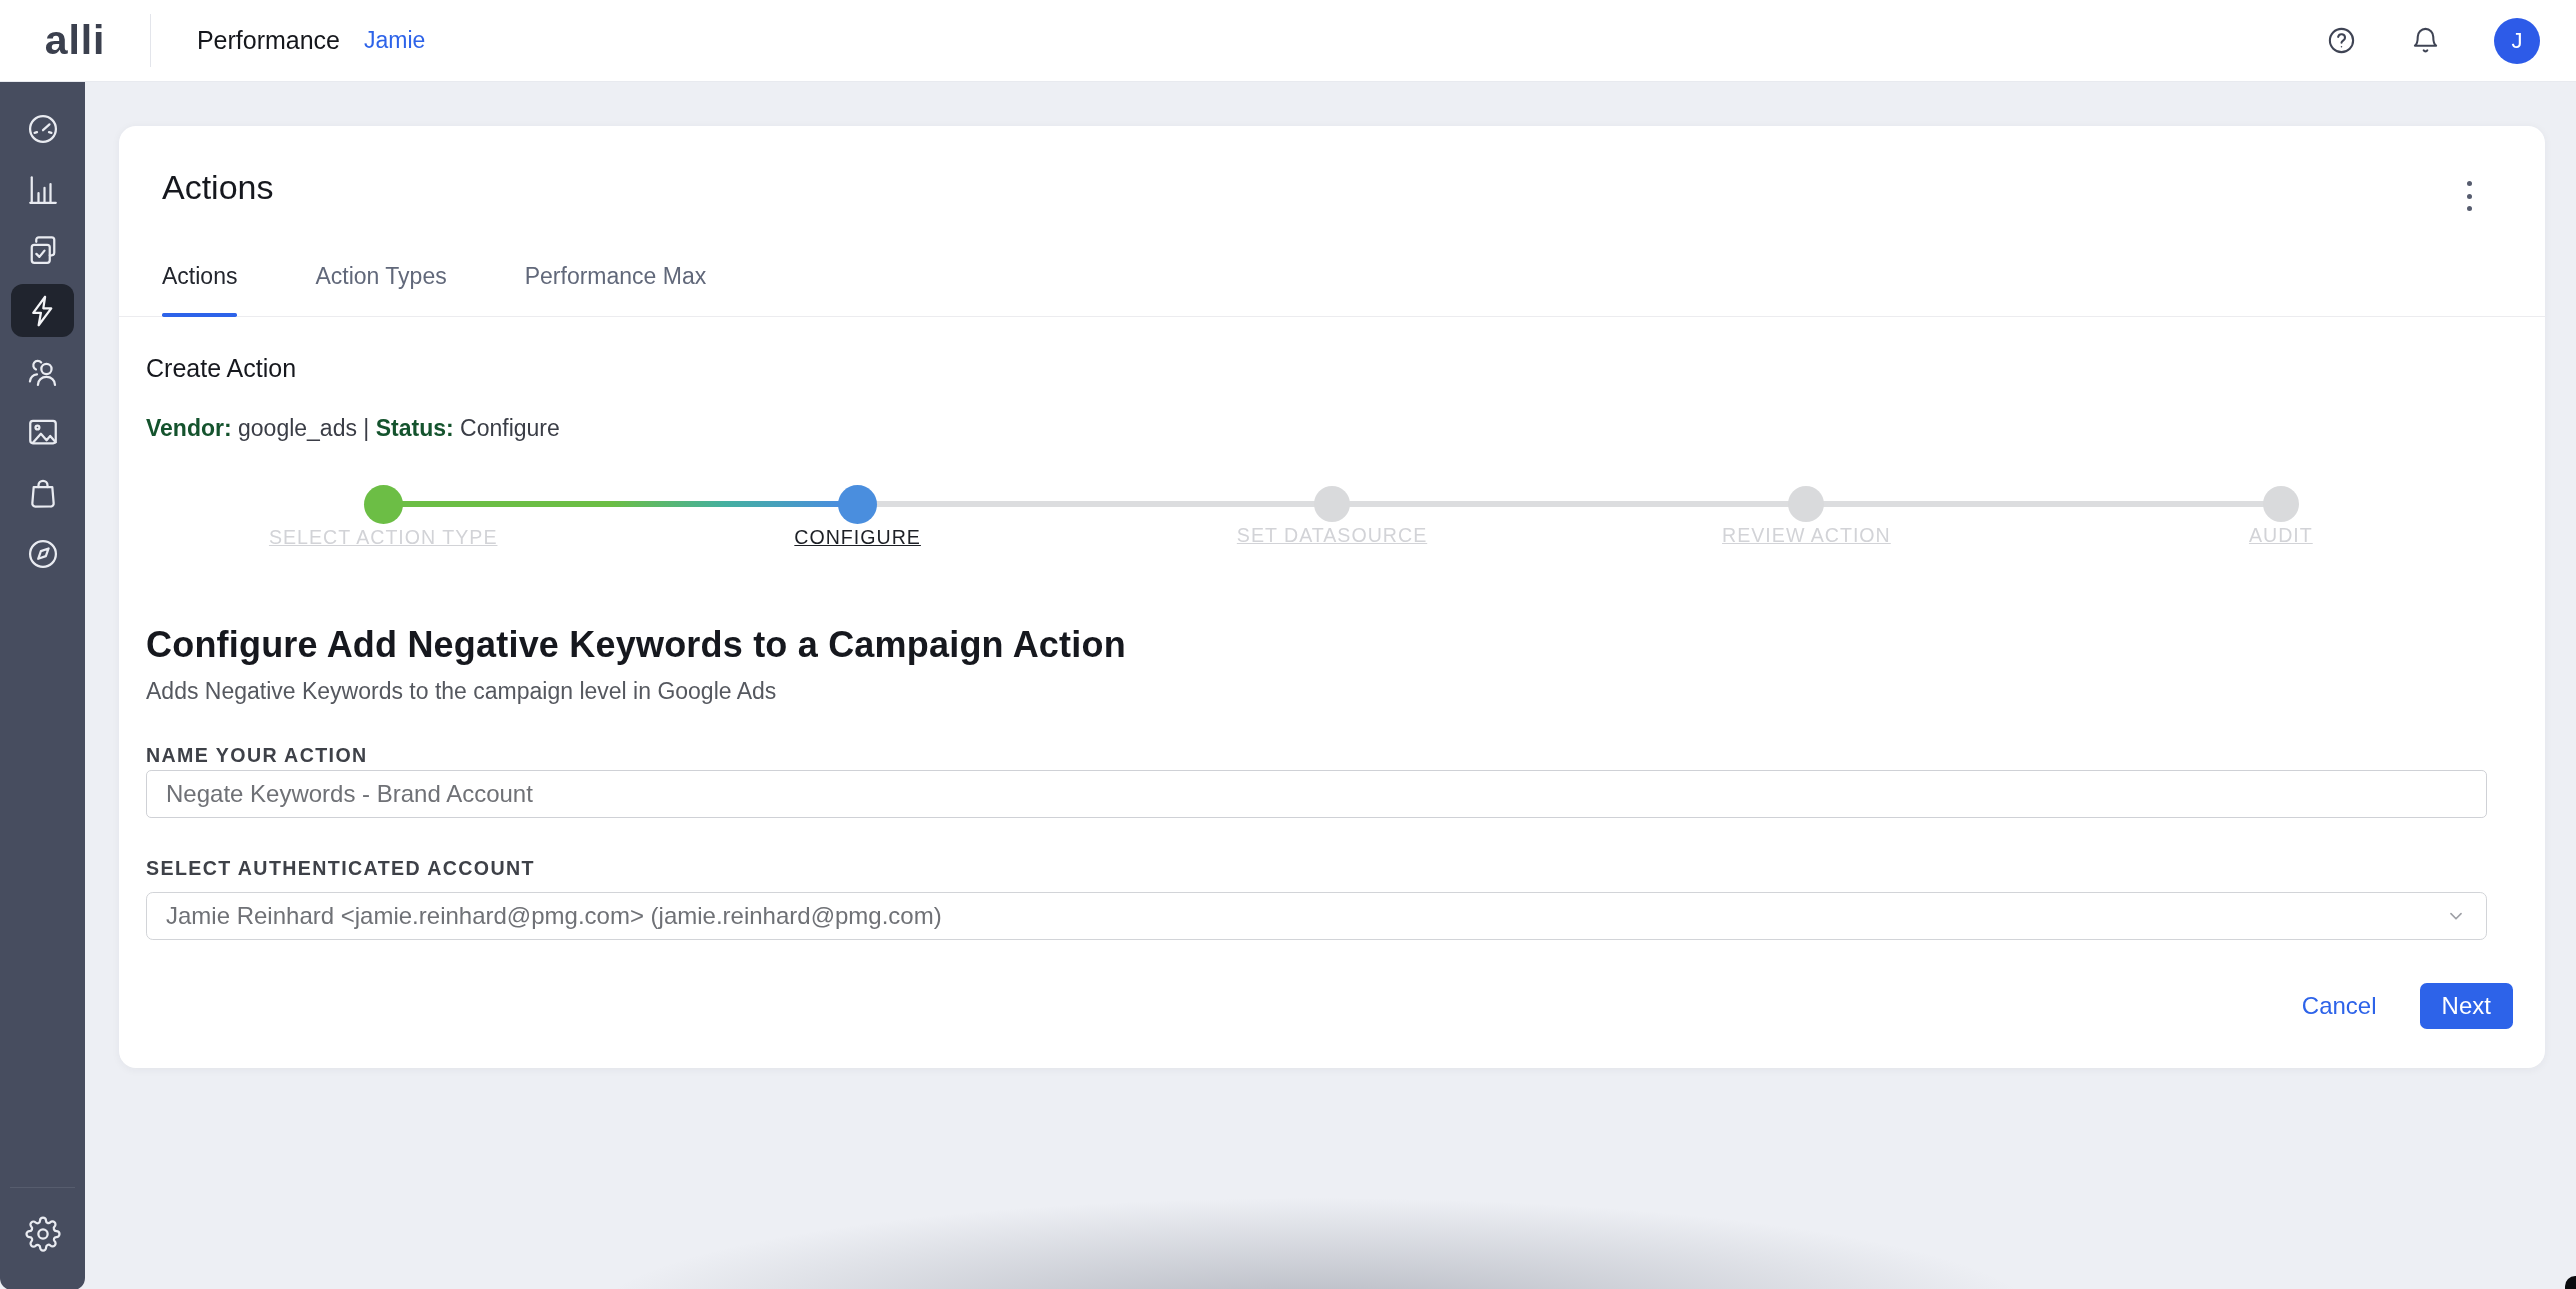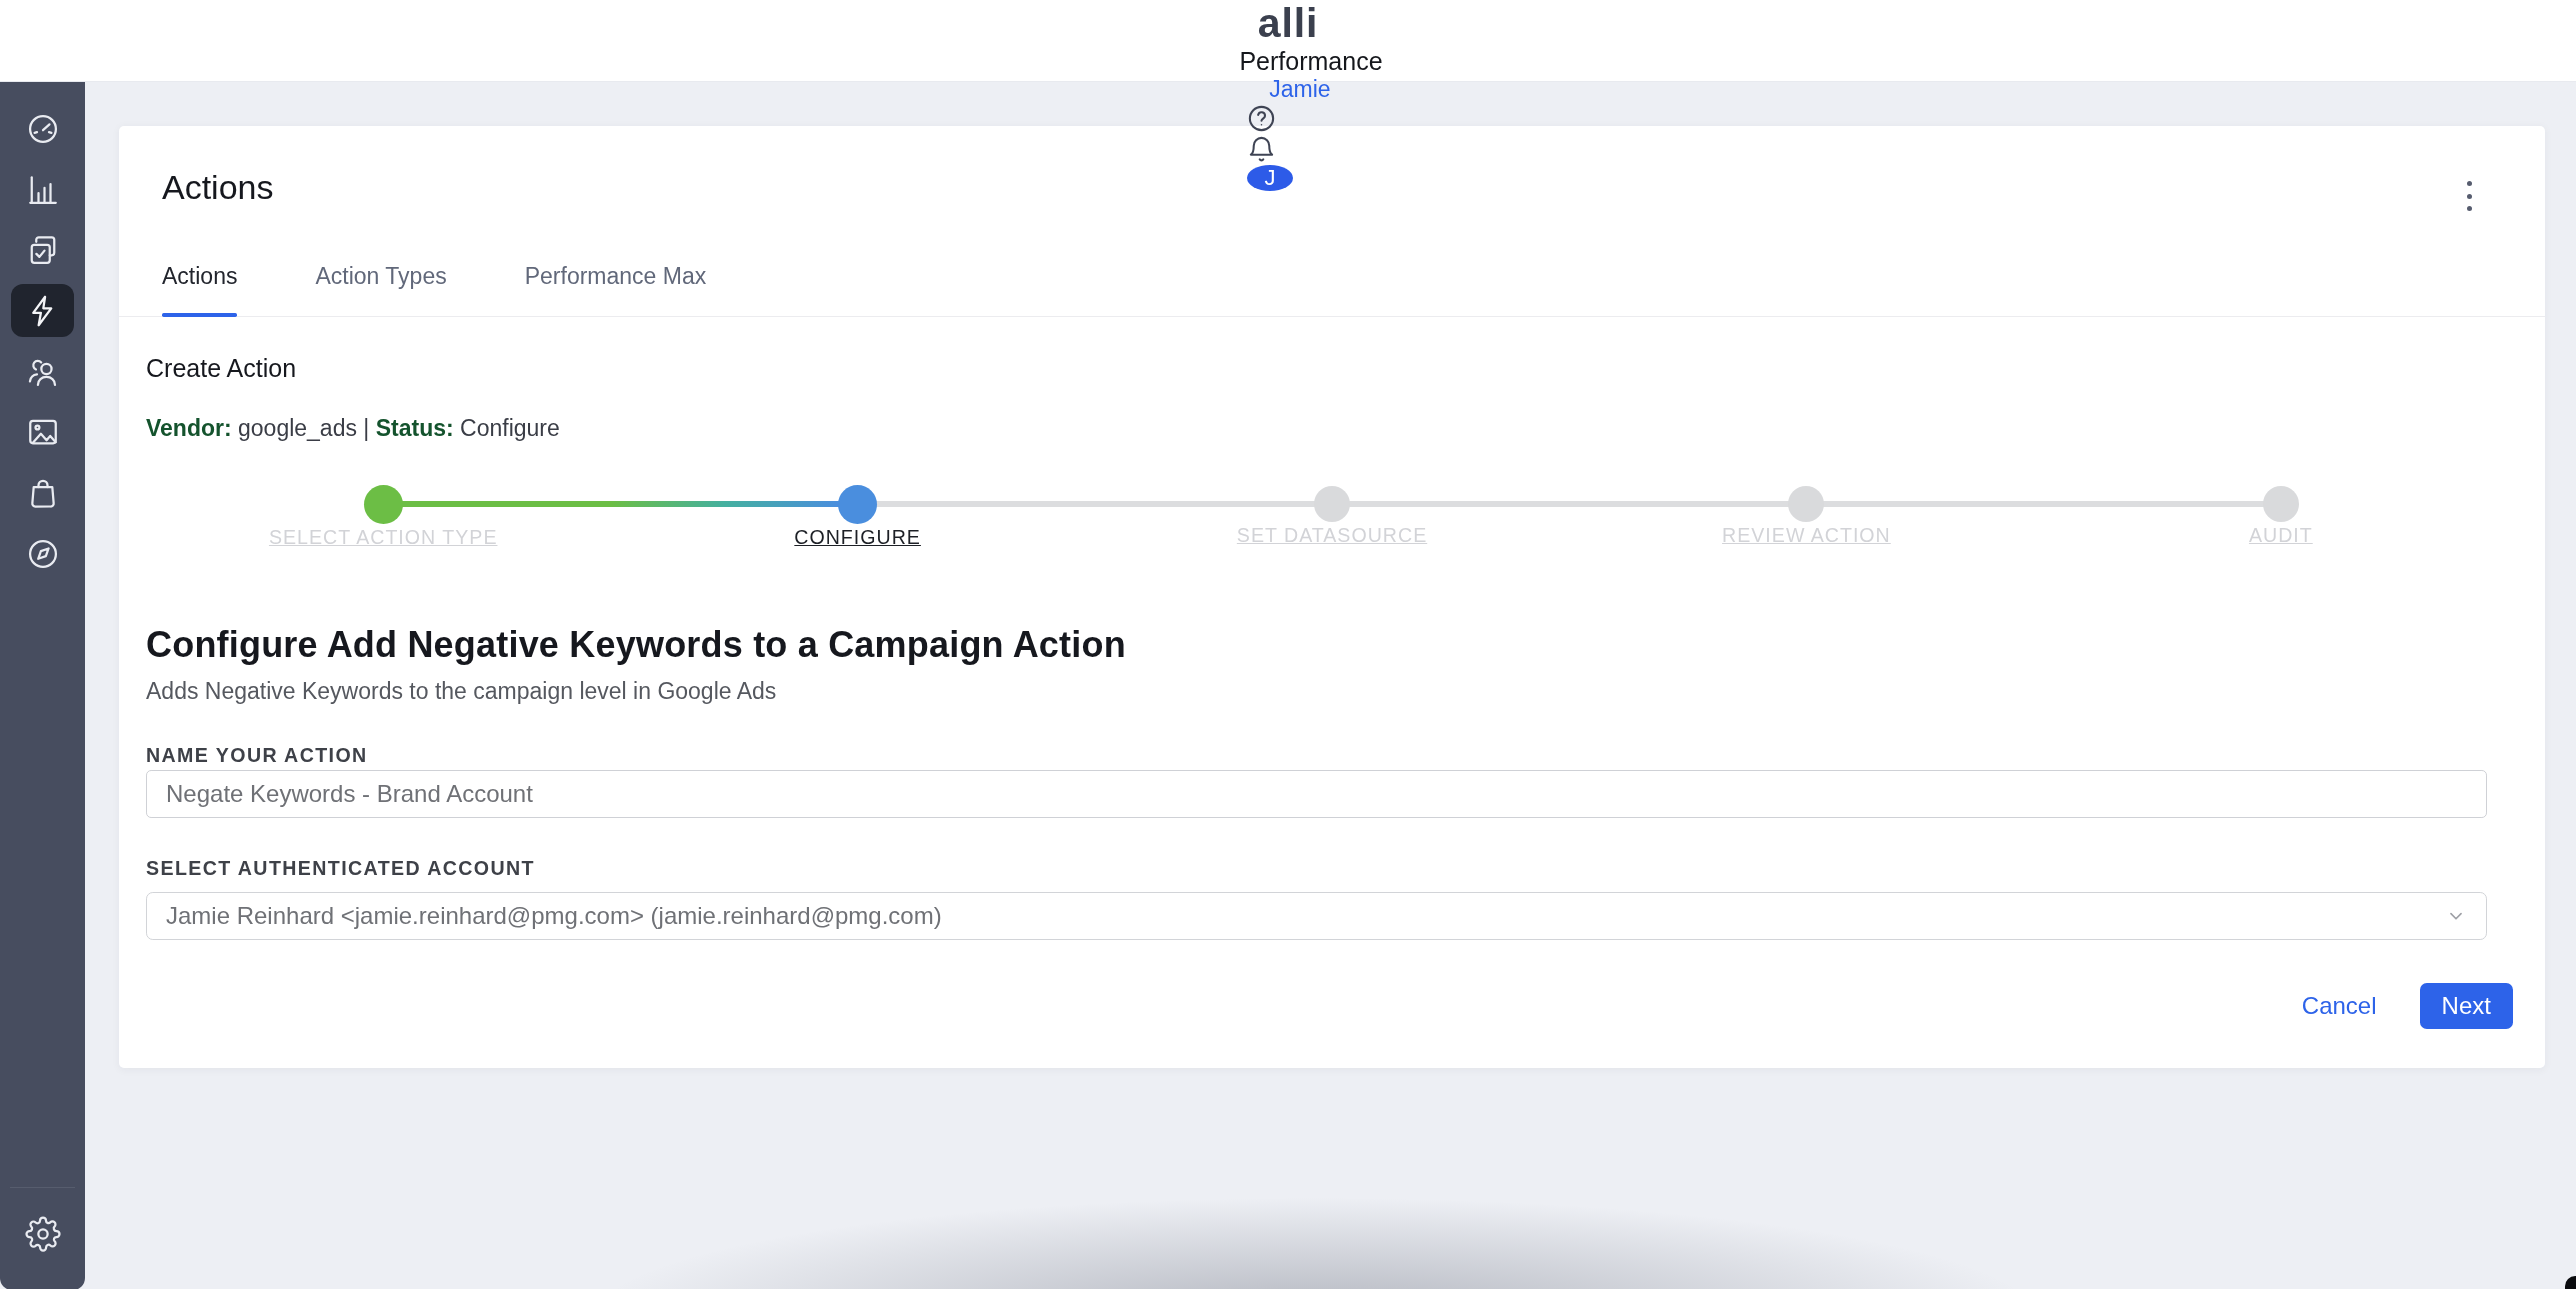--- a/index.html
+++ b/index.html
@@ -7,21 +7,21 @@
   body {
     font-family:"Liberation Sans", sans-serif;
     background:#EDEFF4;
     color:#1B1E25;
     position:relative;
   }
   
   .topbar {
     position:absolute; top:0; left:0; width:2576px; height:82px;
     background:#FFFFFF; border-bottom:0.9px solid #E8EAEF;
-    display:flex; align-items:center; z-index:30;flex-direction:column;
+    display:flex; align-items:center; z-index:30;
   }
   .logo {
     width:150px; text-align:center;
     font-size:41px; font-weight:700; letter-spacing:0.9px; color:#3B404E;
   }
   .v-divider { width:0.9px; height:53px; background:#E3E5EB; }
   .workspace { margin-left:46px; font-size:25px; font-weight:500; color:#15171C; }
   .change-link { margin-left:24px; font-size:23px; font-weight:500; color:#2D63E9; cursor:pointer; text-decoration:none; }
   .topbar-spacer { flex:1; }
   .topbar-icon { width:31px; height:31px; color:#3F4454; margin-right:53px; cursor:pointer; }
@@ -45,21 +45,21 @@
     display:flex; align-items:center; justify-content:center;
     color:#E9EBF1; cursor:pointer;
   }
   .side-item svg { width:36px; height:36px; display:block; }
   .side-item.active { background:#20242E; color:#F4F5F8; }
   .sidebar-bottom { margin-top:auto; width:100%; display:flex; flex-direction:column; align-items:center; padding-bottom:22px; }
   .side-divider { width:65px; height:0.9px; background:#575D6E; margin-bottom:19px; }
   
   .card {
     position:absolute; left:119px; top:126px; width:2426px; height:942px;
-    background:#FFFFFF; border-radius:5px;
+    background:#FFFFFF; border-radius:17px;
     box-shadow:0 1.7px 8.5px rgba(30,36,60,0.05);
     z-index:10;
   }
   .card-head {
     display:flex; align-items:flex-start; justify-content:space-between;
     padding:41px 43px 0 43px;
   }
   .page-title { font-size:34px; font-weight:400; color:#16181E; line-height:1.2; }
   .kebab { width:34px; height:48px; display:flex; flex-direction:column; align-items:center; justify-content:center; gap:7.7px; cursor:pointer; margin-right:15.3px; margin-top:5.1px; }
   .kebab i { width:5.1px; height:5.1px; border-radius:50%; background:#565C6E; display:block; }

